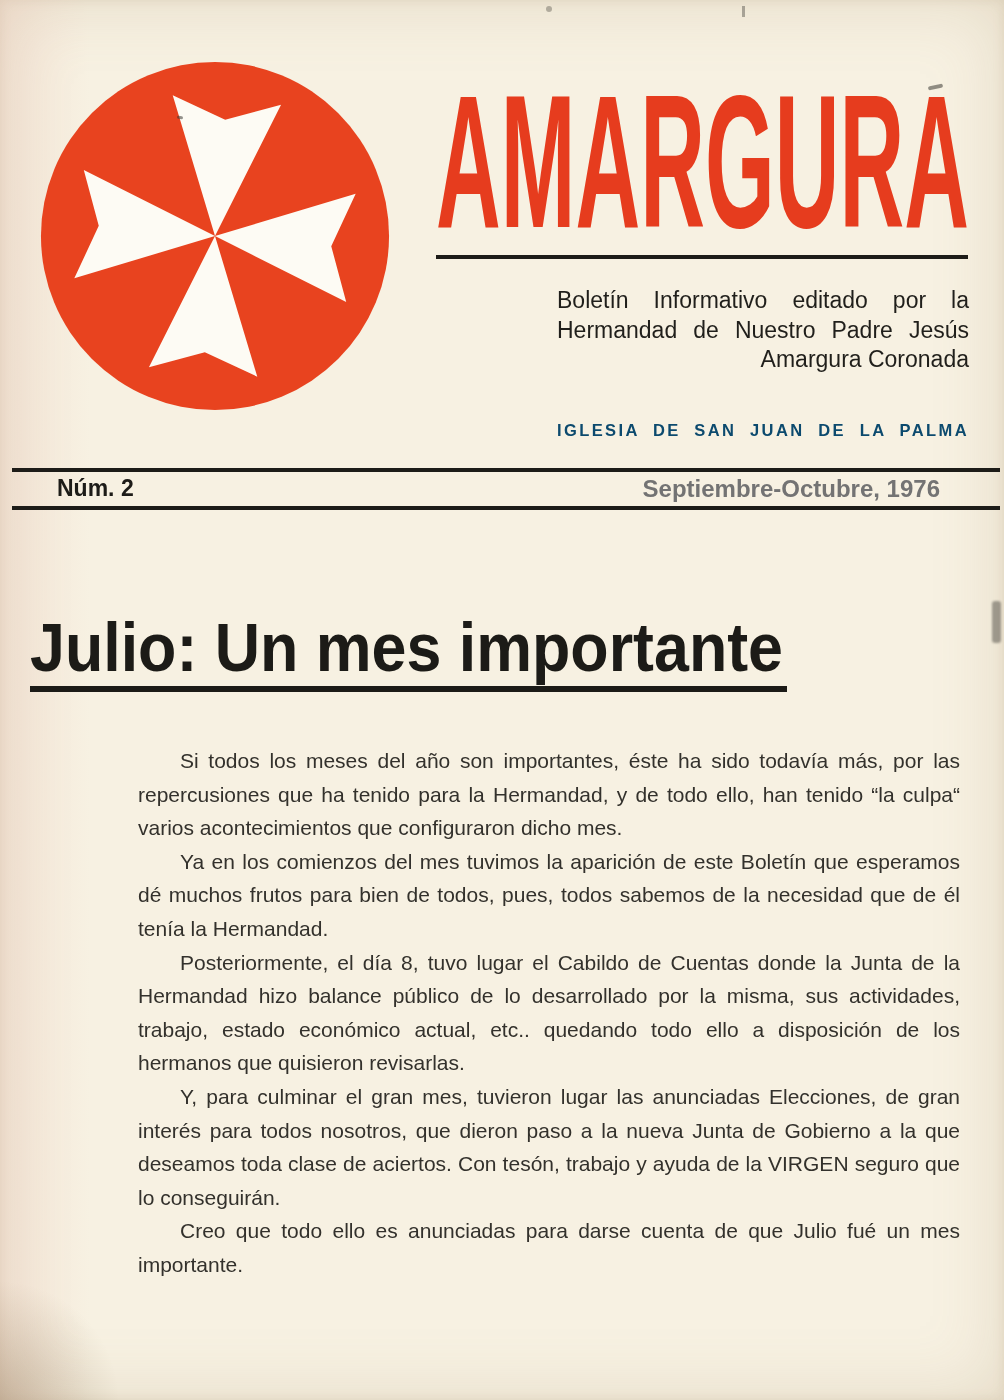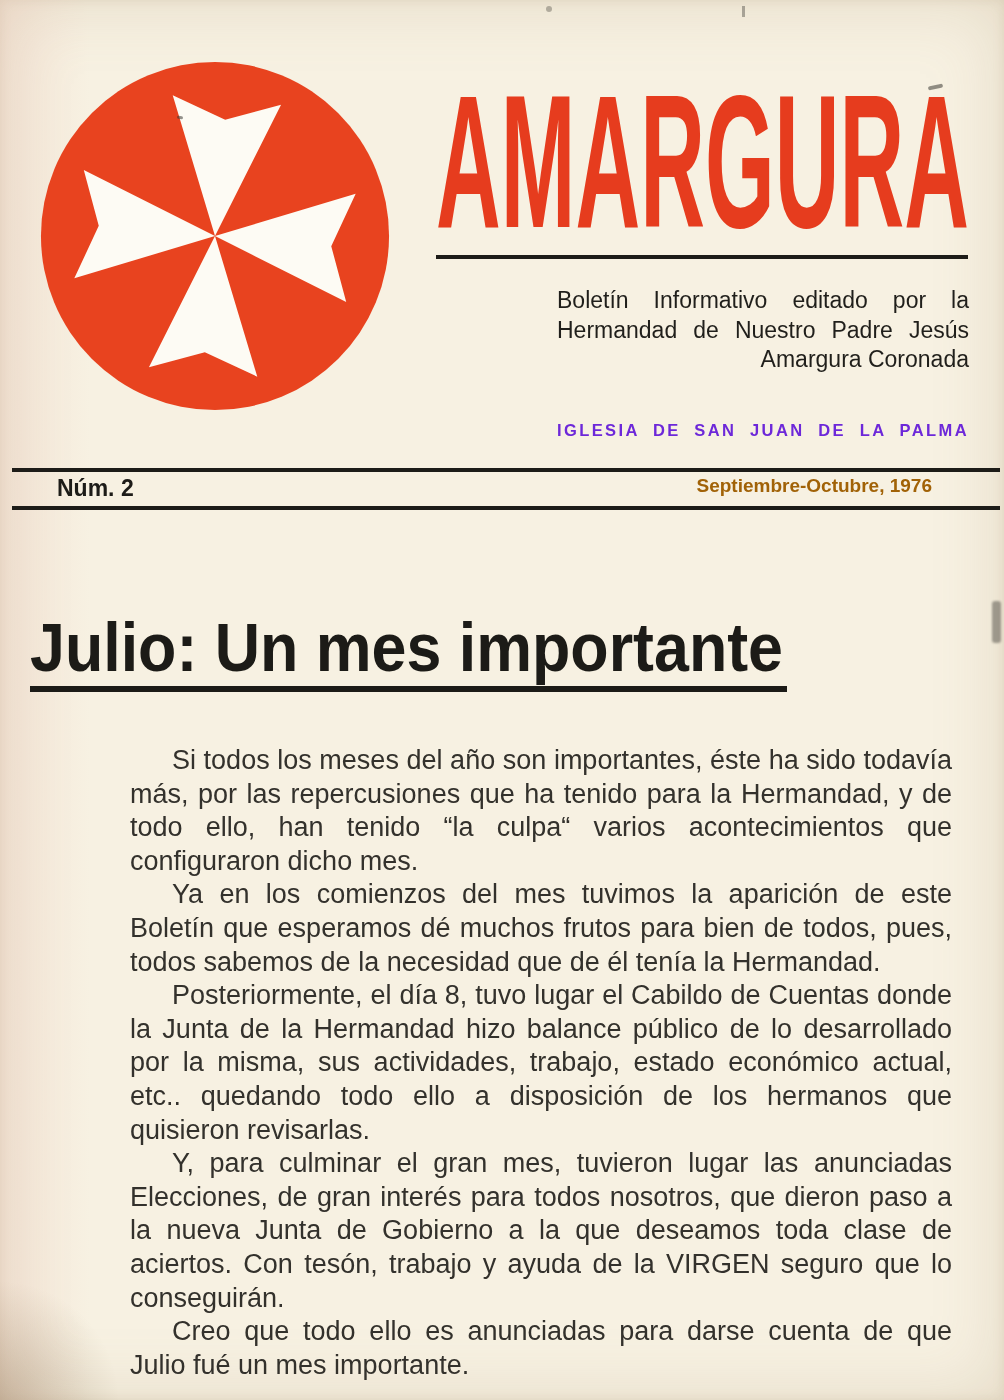--- a/index.html
+++ b/index.html
@@ -22,36 +22,36 @@
   .masthead-title{position:absolute;left:435px;top:86px;width:535px;height:150px;}
   .title-rule{position:absolute;left:436px;top:255px;width:532px;height:4px;background:#1d1c18;}
   .subtitle{
     position:absolute;left:557px;top:286px;width:412px;
     font-weight:normal;font-size:23px;line-height:29.5px;color:#201f1b;
   }
   .subtitle .jline{text-align:justify;text-align-last:justify;white-space:nowrap;}
   .subtitle .cline{text-align:right;}
   .church-line{
     position:absolute;left:557px;top:421px;width:412px;
-    font-weight:bold;font-size:16.5px;letter-spacing:2.4px;color:#6d28d9;
+    font-weight:bold;font-size:16.5px;letter-spacing:2.4px;color:#0c4a6e;
     text-align:justify;text-align-last:justify;white-space:nowrap;
   }
   
   .issue-bar{position:absolute;left:0;top:468px;width:1004px;height:26px;}
   .issue-bar .rule-top{position:absolute;left:12px;top:0;width:988px;height:4px;background:#1d1c18;}
   .issue-bar .rule-bottom{position:absolute;left:12px;top:38px;width:988px;height:4px;background:#1d1c18;}
   .issue-number{position:absolute;left:57px;top:7px;font-weight:bold;font-size:23px;color:#1d1c18;}
-  .issue-date{position:absolute;right:72px;top:7px;font-weight:bold;font-size:19px;color:#a16207;}
+  .issue-date{position:absolute;right:64px;top:7px;font-weight:bold;font-size:24px;color:#737373;}
   
   .headline-svg{position:absolute;left:28px;top:614px;width:760px;height:76px;}
   .headline-rule{position:absolute;left:30px;top:686px;width:757px;height:6px;background:#1c1b17;}
   
   .article-body{
-    position:absolute;left:130px;top:744px;width:822px;
-    font-size:27px;line-height:33.6px;color:#33312c;
+    position:absolute;left:138px;top:744px;width:822px;
+    font-size:21px;line-height:33.6px;color:#33312c;
     text-align:justify;
   }
   .article-body p{margin:0;text-indent:42px;}
   
   .speck{position:absolute;background:#3c3a34;pointer-events:none;}
   .s1{left:928px;top:85px;width:15px;height:4px;opacity:.55;transform:rotate(-12deg);border-radius:2px;}
   .s2{left:742px;top:6px;width:3px;height:11px;opacity:.4;}
   .s3{left:546px;top:6px;width:6px;height:6px;opacity:.35;border-radius:50%;}
   .s4{left:992px;top:601px;width:9px;height:42px;opacity:.45;filter:blur(1px);border-radius:3px;}
   .s5{left:177px;top:116px;width:6px;height:3px;opacity:.55;border-radius:2px;transform:rotate(8deg);}

